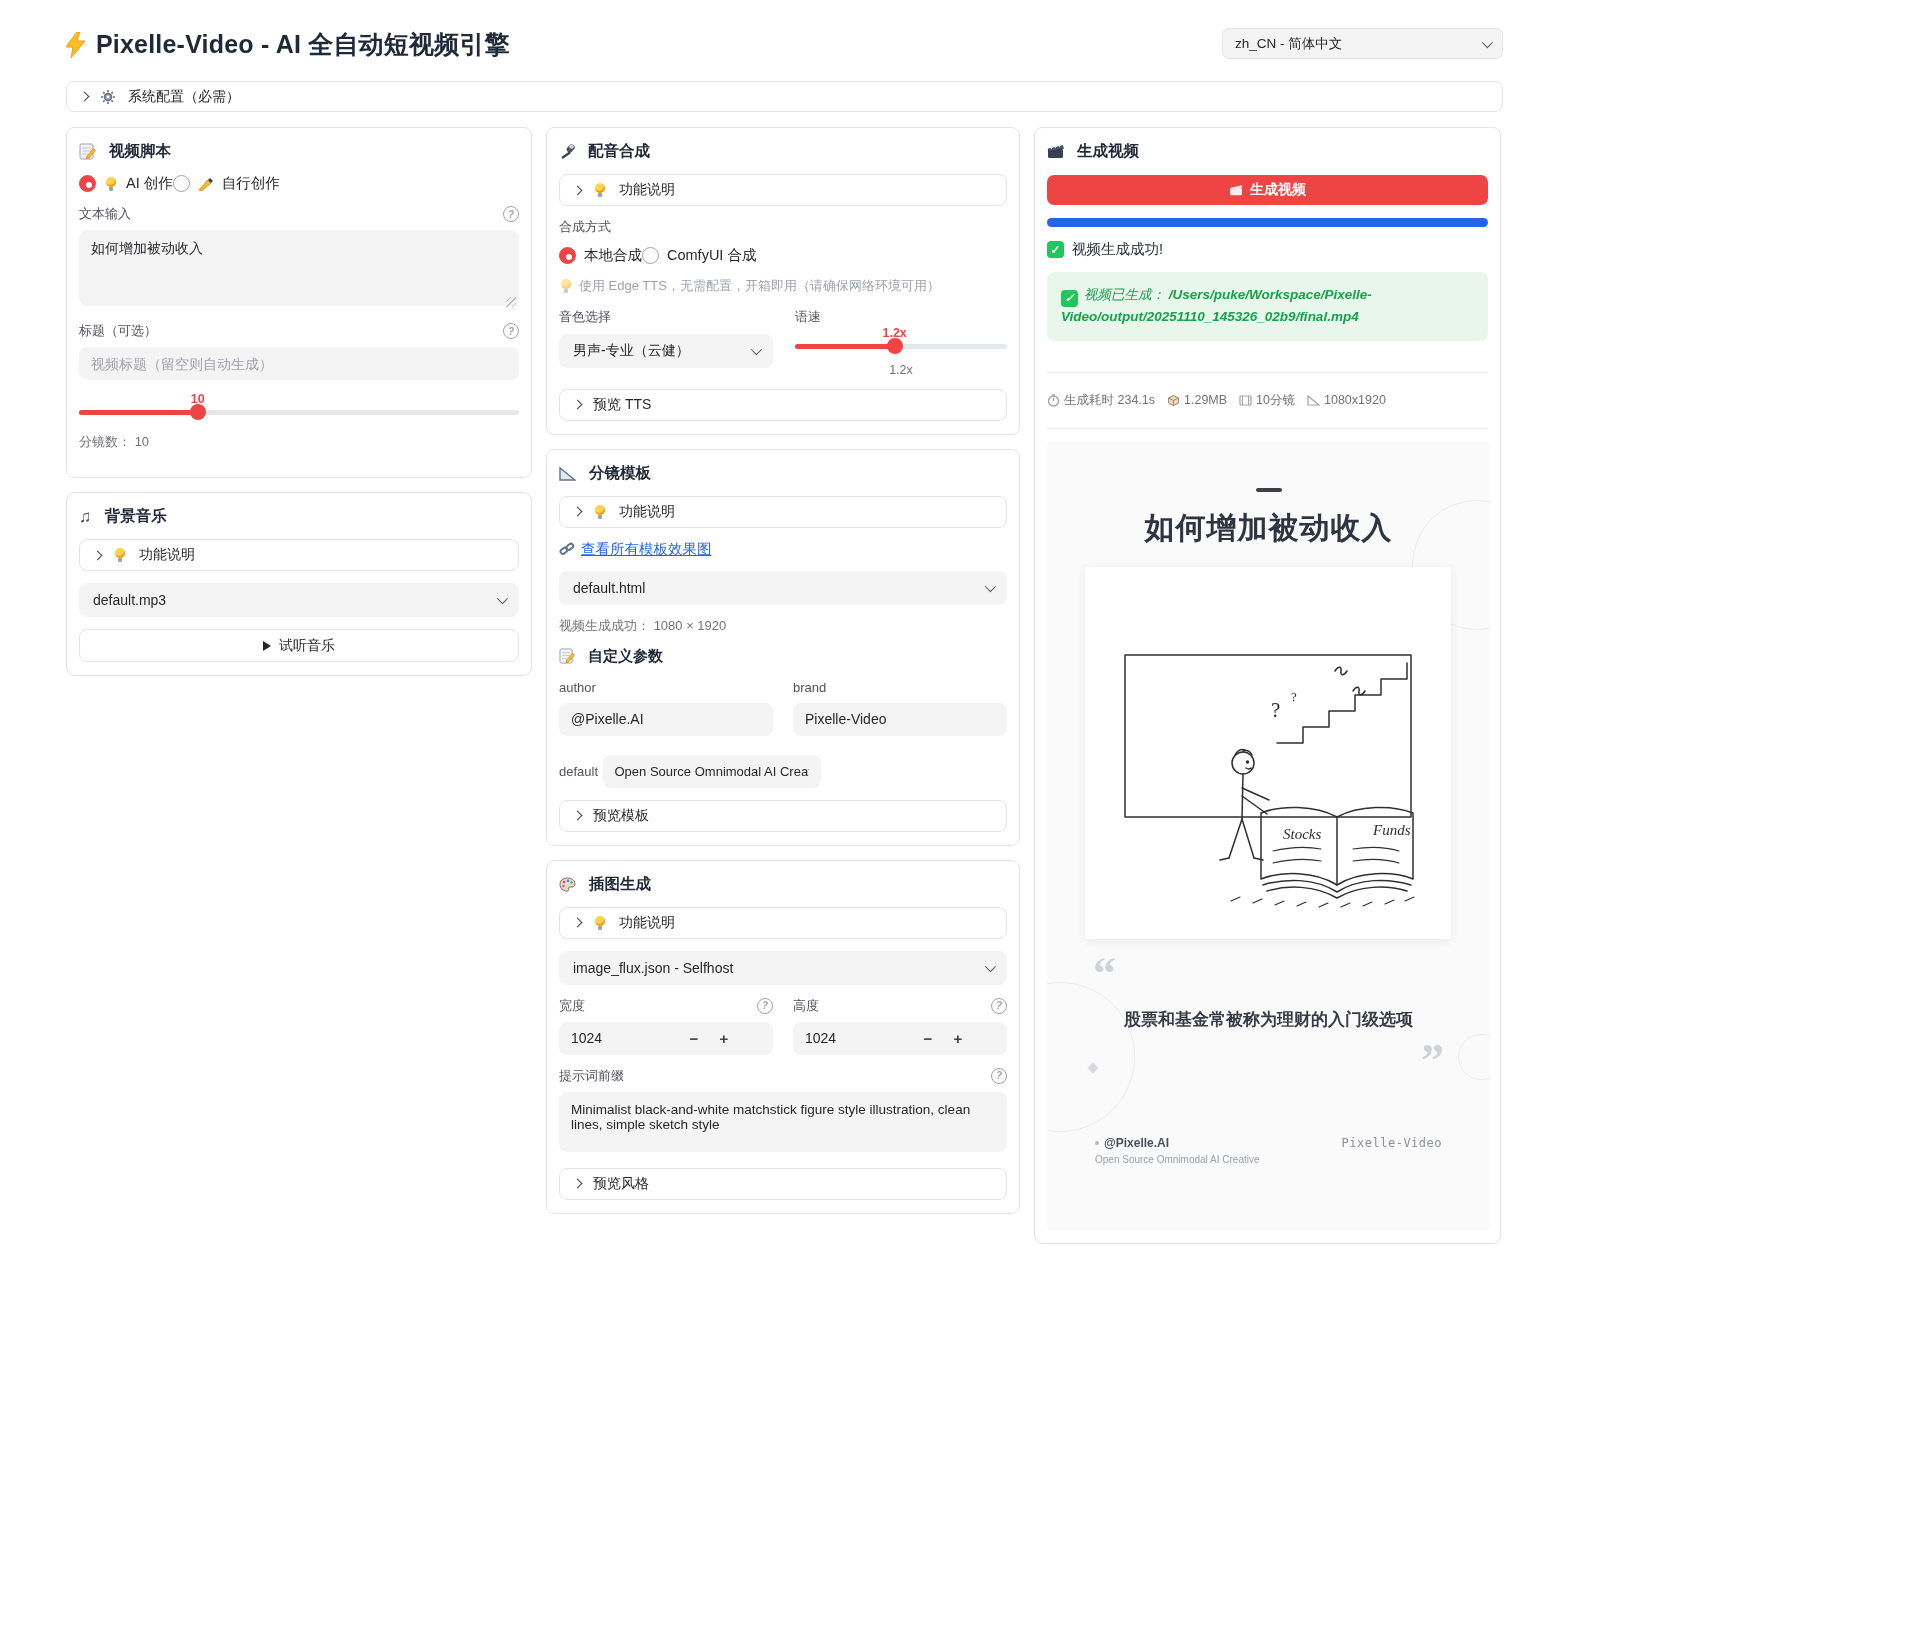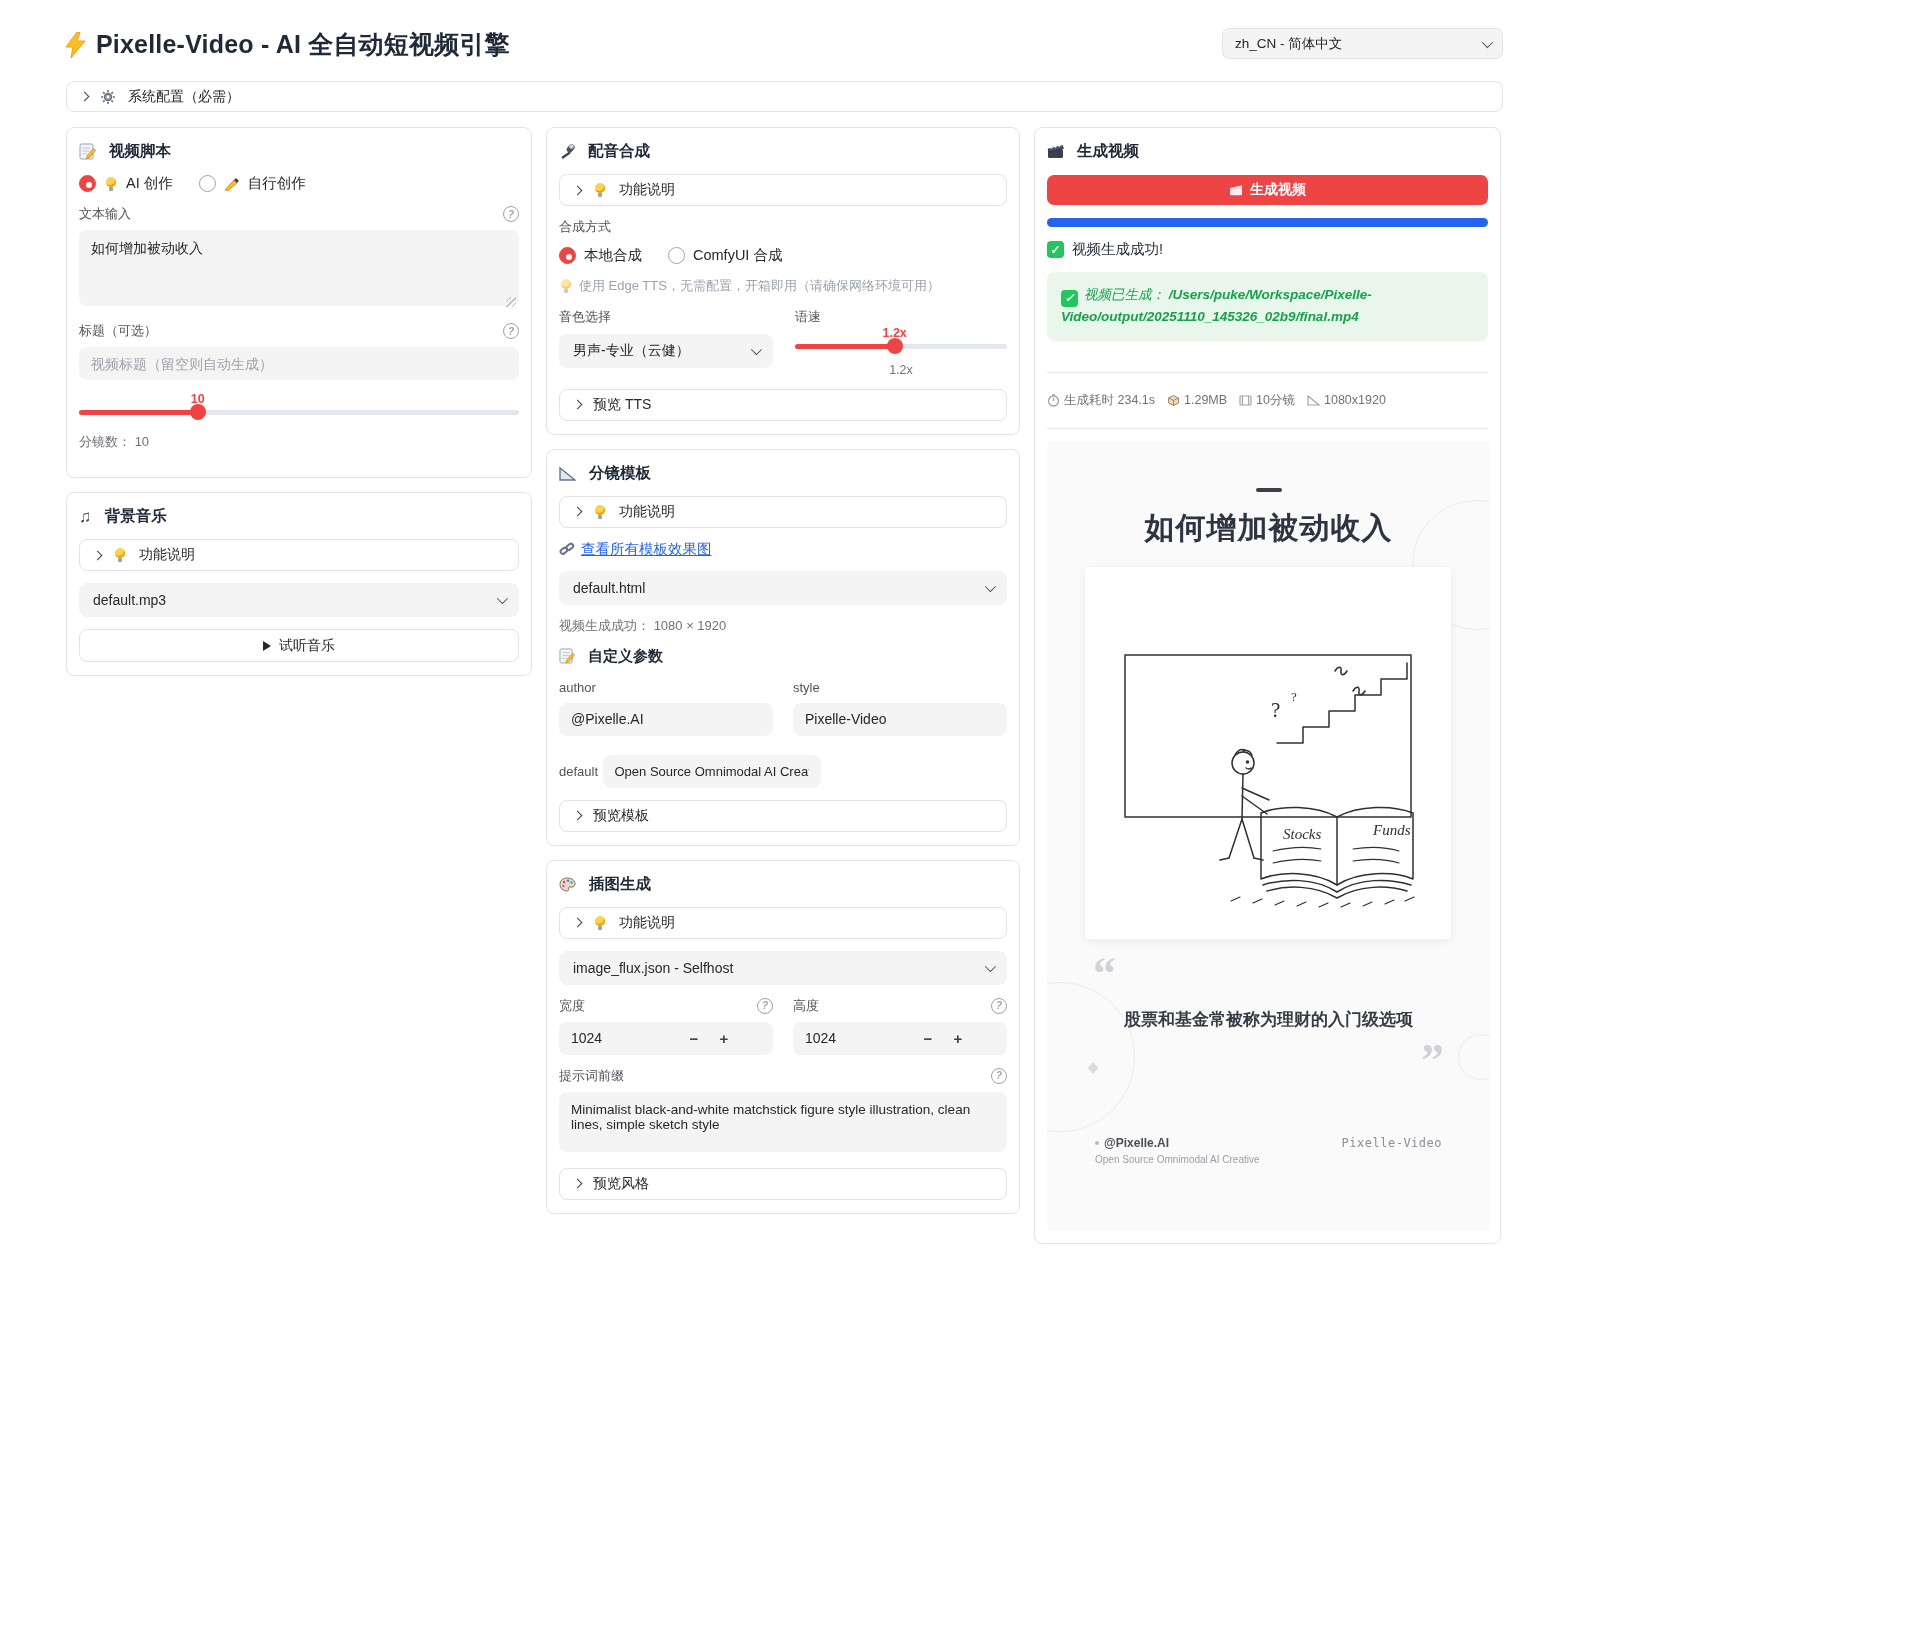--- a/index.html
+++ b/index.html
@@ -33,21 +33,21 @@
   .ta { background:#f4f4f5; border:none; border-radius:8px; width:100%; font-family:"Liberation Sans",sans-serif; font-size:14px; color:#27272a; padding:10px 12px; resize:none; position:relative; }
   .ta-wrap { position:relative; }
   .grip { position:absolute; right:3px; bottom:3px; width:10px; height:10px; background:repeating-linear-gradient(135deg,transparent 0 3px,#a1a1aa 3px 4px); opacity:.7; }
   .inp { background:#f4f4f5; border:none; border-radius:8px; height:33px; width:100%; font-family:"Liberation Sans",sans-serif; font-size:14px; color:#27272a; padding:0 12px; }
   .inp::placeholder { color:#a1a1aa; }
 
   .ddl { background:#f4f4f5; border-radius:8px; height:34px; display:flex; align-items:center; justify-content:space-between; padding:0 14px; font-size:14px; color:#27272a; cursor:pointer; }
   .ddl .caret { border-color:#52525b; }
 
   
-  .radios { display:flex; align-items:center; gap:26px; }
+  .radios { display:flex; align-items:center; }
   .radio { display:flex; align-items:center; gap:8px; font-size:14.5px; color:#27272a; cursor:pointer; }
   .rb { width:17px; height:17px; border-radius:50%; border:1.6px solid #a1a1aa; background:#fff; flex:none; position:relative; }
   .rb.on { background:#ef4444; border-color:#ef4444; }
   .rb.on::after { content:""; position:absolute; left:5.5px; top:5.5px; width:6px; height:6px; border-radius:50%; background:#fff; }
 
   
   .slider { position:relative; padding-top:16px; }
   .sval { position:absolute; top:-2px; transform:translateX(-50%); font-size:12.5px; color:#ef4444; font-weight:600; }
   .track { height:4.5px; background:#e4e7eb; border-radius:3px; position:relative; }
   .fill { position:absolute; left:0; top:0; bottom:0; background:#ef4444; border-radius:3px; }
@@ -348,21 +348,21 @@
           </span>
           <span>自定义参数</span>
         </div>
 
         <div class="two-col">
           <div>
             <span class="lbl">author</span>
             <input class="inp" style="margin-top: 7px;" value="@Pixelle.AI">
           </div>
           <div>
-            <span class="lbl">style</span>
+            <span class="lbl">brand</span>
             <input class="inp" style="margin-top: 7px;" value="Pixelle-Video">
           </div>
         </div>
 
         <div>
           <span class="lbl">default</span>
           <input class="inp" style="margin-top: 7px; width: 218px; font-size: 13px;" value="Open Source Omnimodal AI Creative">
         </div>
 
         <div class="acc">

